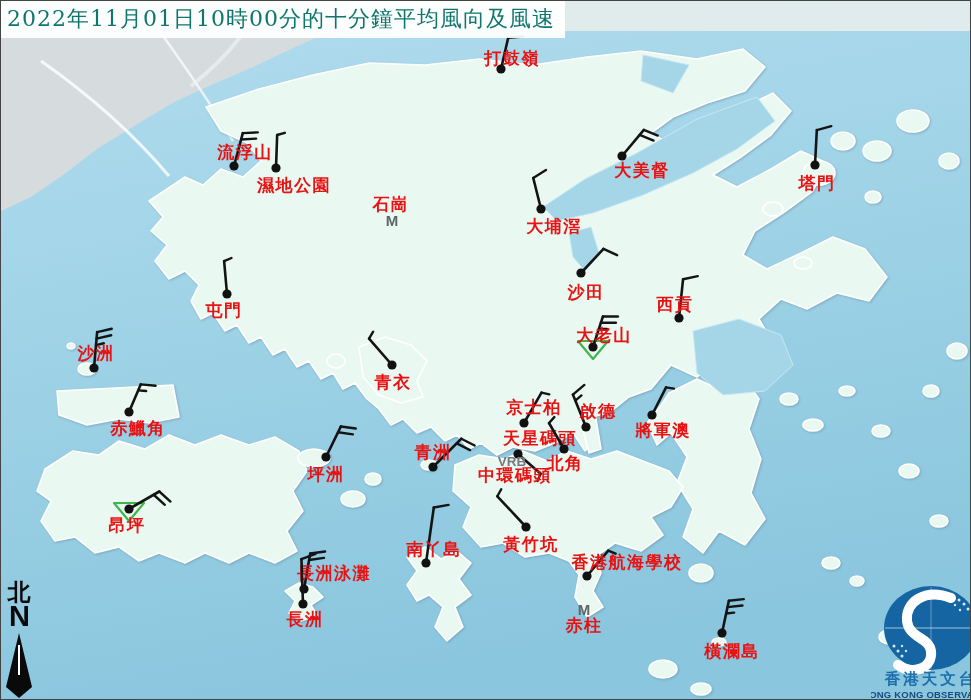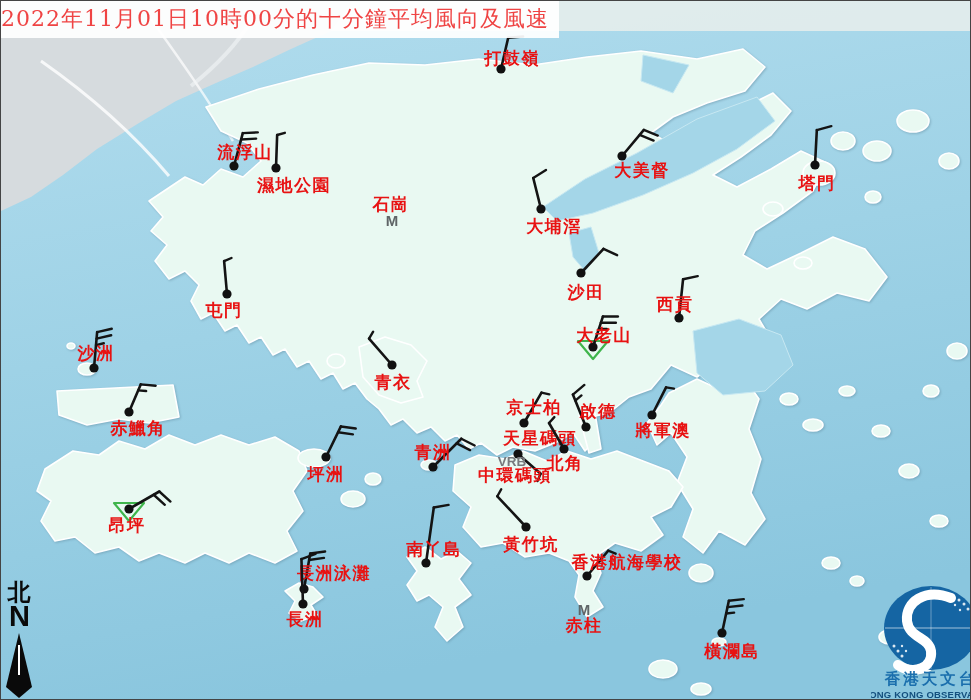--- a/index.html
+++ b/index.html
@@ -5,24 +5,24 @@
   html,body{margin:0;padding:0;background:#e8e8e8;}
   .stage{
     position:relative;width:971px;height:700px;overflow:hidden;
     box-sizing:border-box;border:1px solid #444;
     font-family:"Liberation Sans",sans-serif;
     background:#9ed2e6;
   }
   .stage svg{position:absolute;left:0;top:0;}
   .map-title{
     position:absolute;left:0;top:0;
-    padding:3px 10px 4px 0;
+    padding:3px 10px 4px 6px;
     background:rgba(255,255,255,0.93);
     font-family:"DejaVu Serif","DejaVu Sans",serif;
-    font-size:22px;color:#ef4444;letter-spacing:1px;white-space:nowrap;
+    font-size:22px;color:#0f766e;letter-spacing:1px;white-space:nowrap;
   }
   .compass{
     position:absolute;left:2px;top:580px;width:32px;
     text-align:center;color:#0a0a0a;line-height:1;
   }
   .compass .hanzi{font-size:23px;font-weight:bold;display:block;}
   .compass .letter{font-size:29px;font-weight:bold;display:block;margin-top:-2px;letter-spacing:-1px;}
   .logo-box{position:absolute;left:870px;top:575px;width:126px;height:125px;}
 </style>
 </head>

